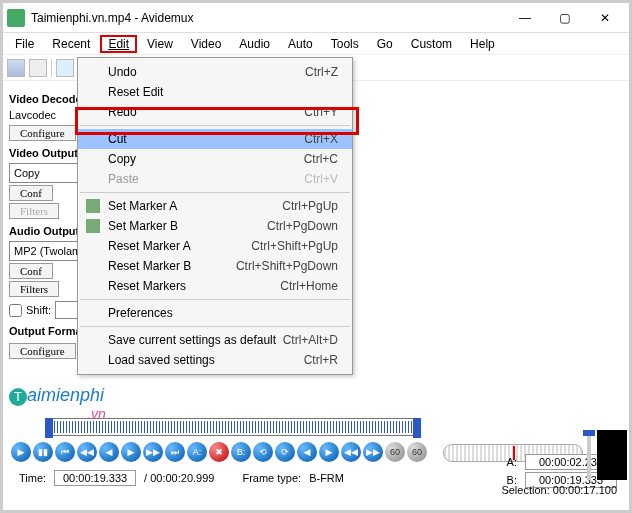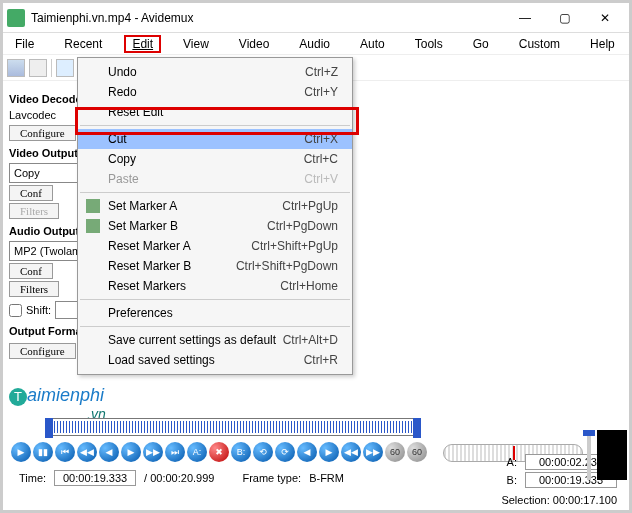--- a/index.html
+++ b/index.html
@@ -2,41 +2,41 @@
 <html><head>
 <meta charset="utf-8">
 <style>
 * { box-sizing: border-box; margin: 0; padding: 0; font-family: "Segoe UI", Tahoma, sans-serif; }
 body { width: 632px; height: 513px; background:#fff; overflow:hidden; border:3px solid #ccc; position:relative; font-size:12px; color:#000;}
 .titlebar{height:30px; display:flex; align-items:center; padding:0 4px; border-bottom:1px solid #ddd;}
 .title-icon{width:18px;height:18px;background:#4a6;display:inline-block;margin-right:6px;border-radius:2px;}
 .title-text{flex:1;font-size:12px;}
 .win-btns{display:flex;gap:0;}
 .win-btn{width:40px;height:28px;display:flex;align-items:center;justify-content:center;}
-.menubar{height:22px; display:flex; align-items:center; padding:0 4px; gap:14px; border-bottom:1px solid #eee;}
+.menubar{height:22px; display:flex; align-items:center; padding:0 4px; gap:2px; border-bottom:1px solid #eee;}
 .menubar span{padding:2px 8px;font-size:12px;}
 .menubar span.hl{border:2px solid #d00;padding:0 6px;text-decoration:underline;}
 .toolbar{height:26px; display:flex; align-items:center; padding:2px 4px; gap:4px; border-bottom:1px solid #eee;}
 .tool-ico{width:18px;height:18px;background:#e8e8e8;border:1px solid #bbb;display:inline-block;}
 .tool-ico.open{background:linear-gradient(#cde,#abd);}
 .tool-ico.disk{background:#eee;position:relative;}
 .tool-ico.info{background:#def;}
 .main{position:absolute;top:82px;left:0;right:0;bottom:0;display:flex;}
 .left-panel{width:148px;padding:2px 6px;font-size:11px;}
 .section-label{font-weight:bold;margin-top:6px;margin-bottom:4px;font-size:11px;}
 .combo{width:120px;height:20px;border:1px solid #888;background:#fff;padding:1px 4px;font-size:11px;display:flex;align-items:center;justify-content:space-between;}
 .combo::after{content:"▾";font-size:9px;color:#555;}
 .btn{display:inline-block;border:1px solid #999;background:#f4f4f4;padding:1px 10px;font-size:11px;margin-top:2px;font-family:Liberation Serif, serif;}
 .shift-row{display:flex;align-items:center;gap:4px;margin-top:4px;}
 .shift-row input[type=checkbox]{margin:0;}
 .shift-row .num{width:44px;height:18px;border:1px solid #888;text-align:right;padding-right:14px;position:relative;background:#fff;}
 .shift-row .num::after{content:"▴\A▾";white-space:pre;font-size:6px;line-height:6px;position:absolute;right:1px;top:1px;color:#555;}
 .canvas{position:absolute;left:150px;top:0;width:336px;height:340px;background:#fff;}
 .brand{position:absolute;left:6px;bottom:88px;font-family:Georgia,serif;font-size:18px;color:#1a7bc8;font-style:italic;}
-.brand .vn{color:#0f766e;font-size:14px;margin-left:78px;display:block;}
+.brand .vn{color:#ec4899;font-size:14px;margin-left:78px;display:block;}
 .brand .cir{display:inline-block;width:18px;height:18px;border-radius:50%;background:#2a9;color:#fff;text-align:center;line-height:18px;font-size:13px;font-style:normal;}
 
 .transport{position:absolute;left:8px;right:8px;bottom:6px;height:86px;}
 .track{position:absolute;top:0;left:34px;right:200px;height:18px;border:1px solid #777;background:#fff;}
 .track-handle-l,.track-handle-r{position:absolute;top:-1px;width:8px;height:20px;background:#2a57c9;}
 .track-handle-l{left:-1px;}
 .track-handle-r{right:-1px;}
 .track-inner{position:absolute;left:8px;right:8px;top:2px;bottom:2px;background:repeating-linear-gradient(90deg,#2a57c9 0,#2a57c9 1px,#fff 1px,#fff 3px);}
 .controls{position:absolute;top:24px;left:0;display:flex;gap:2px;}
 .cbtn{width:20px;height:20px;border-radius:50%;background:radial-gradient(circle at 30% 30%,#6bf,#05a);display:flex;align-items:center;justify-content:center;color:#fff;font-size:9px;}
@@ -45,21 +45,21 @@
 .time-row{position:absolute;top:52px;left:8px;display:flex;align-items:center;gap:8px;font-size:11px;}
 .time-box{border:1px solid #999;background:#fff;padding:1px 6px;min-width:82px;text-align:center;}
 
 .meter{position:absolute;right:12px;bottom:60px;width:180px;}
 .speaker-btn{position:absolute;right:0;top:-6px;width:18px;height:18px;border:1px solid #2a57c9;background:#cfe3ff;display:flex;align-items:center;justify-content:center;color:#2a57c9;font-size:10px;}
 .dial{position:absolute;left:6px;top:-6px;width:140px;height:18px;border:1px solid #aaa;border-radius:9px;background:repeating-linear-gradient(90deg,#ddd 0,#ddd 2px,#fff 2px,#fff 4px);}
 .dial-mark{position:absolute;left:50%;top:1px;width:2px;height:14px;background:#d00;}
 .ab{position:absolute;right:12px;bottom:20px;font-size:11px;}
 .ab div{display:flex;align-items:center;gap:8px;margin-bottom:2px;}
 .ab .tbx{border:1px solid #999;background:#fff;padding:1px 6px;min-width:92px;text-align:center;}
-.sel{position:absolute;right:12px;bottom:4px;font-size:11px;}
+.sel{position:absolute;right:12px;bottom:14px;font-size:11px;}
 .vslider{position:absolute;right:38px;bottom:30px;width:4px;height:50px;background:#ccc;}
 .vslider .thumb{position:absolute;left:-4px;top:0;width:12px;height:6px;background:#2a57c9;}
 .blackbox{position:absolute;right:2px;bottom:30px;width:30px;height:50px;background:#000;}
 
 .edit-menu{position:absolute;left:74px;top:54px;width:276px;background:#f6f6f6;border:1px solid #999;box-shadow:2px 2px 4px rgba(0,0,0,.2);z-index:100;padding:4px 0;}
 .mi{display:flex;justify-content:space-between;padding:3px 14px 3px 30px;font-size:12px;}
 .mi.sep{height:0;border-top:1px solid #ccc;margin:3px 2px;padding:0;}
 .mi.dis{color:#999;gap:36px;}
 .mi.hl{background:#9cc2ff;}
 .mi .sc{color:#444;}
@@ -139,26 +139,26 @@
   <span class="cir">T</span><span>aimienphi</span>
   <span class="vn">.vn</span>
 </div>
 
 <div class="edit-menu" id="edit-menu">
     <div class="mi">
       <span>Undo</span>
       <span class="sc">Ctrl+Z</span>
     </div>
     <div class="mi">
+      <span>Reset Edit</span>
+      <span class="sc"></span>
+    </div>
+    <div class="mi">
       <span>Redo</span>
       <span class="sc">Ctrl+Y</span>
-    </div>
-    <div class="mi">
-      <span>Reset Edit</span>
-      <span class="sc"></span>
     </div>
     <div class="mi sep"></div>
     <div class="mi hl">
       <span>Cut</span>
       <span class="sc">Ctrl+X</span>
     </div>
     <div class="mi">
       <span>Copy</span>
       <span class="sc">Ctrl+C</span>
     </div>

